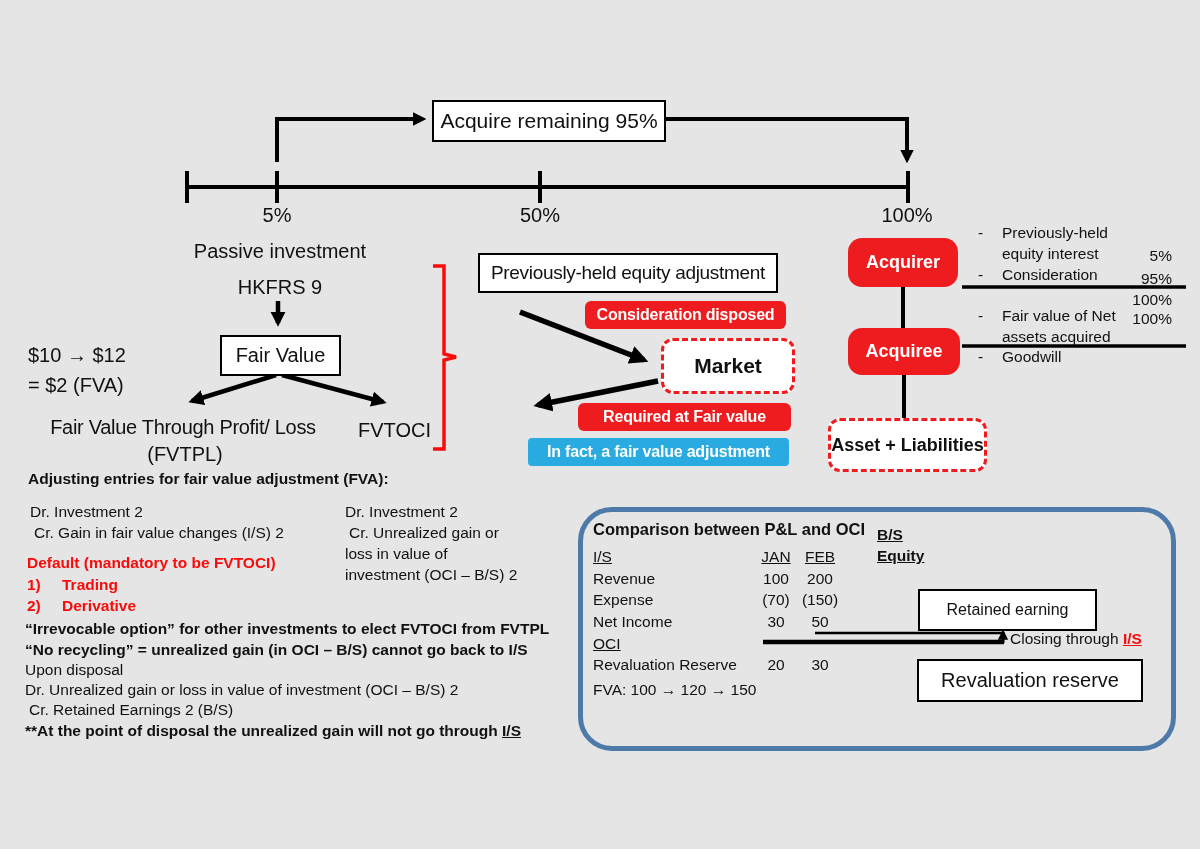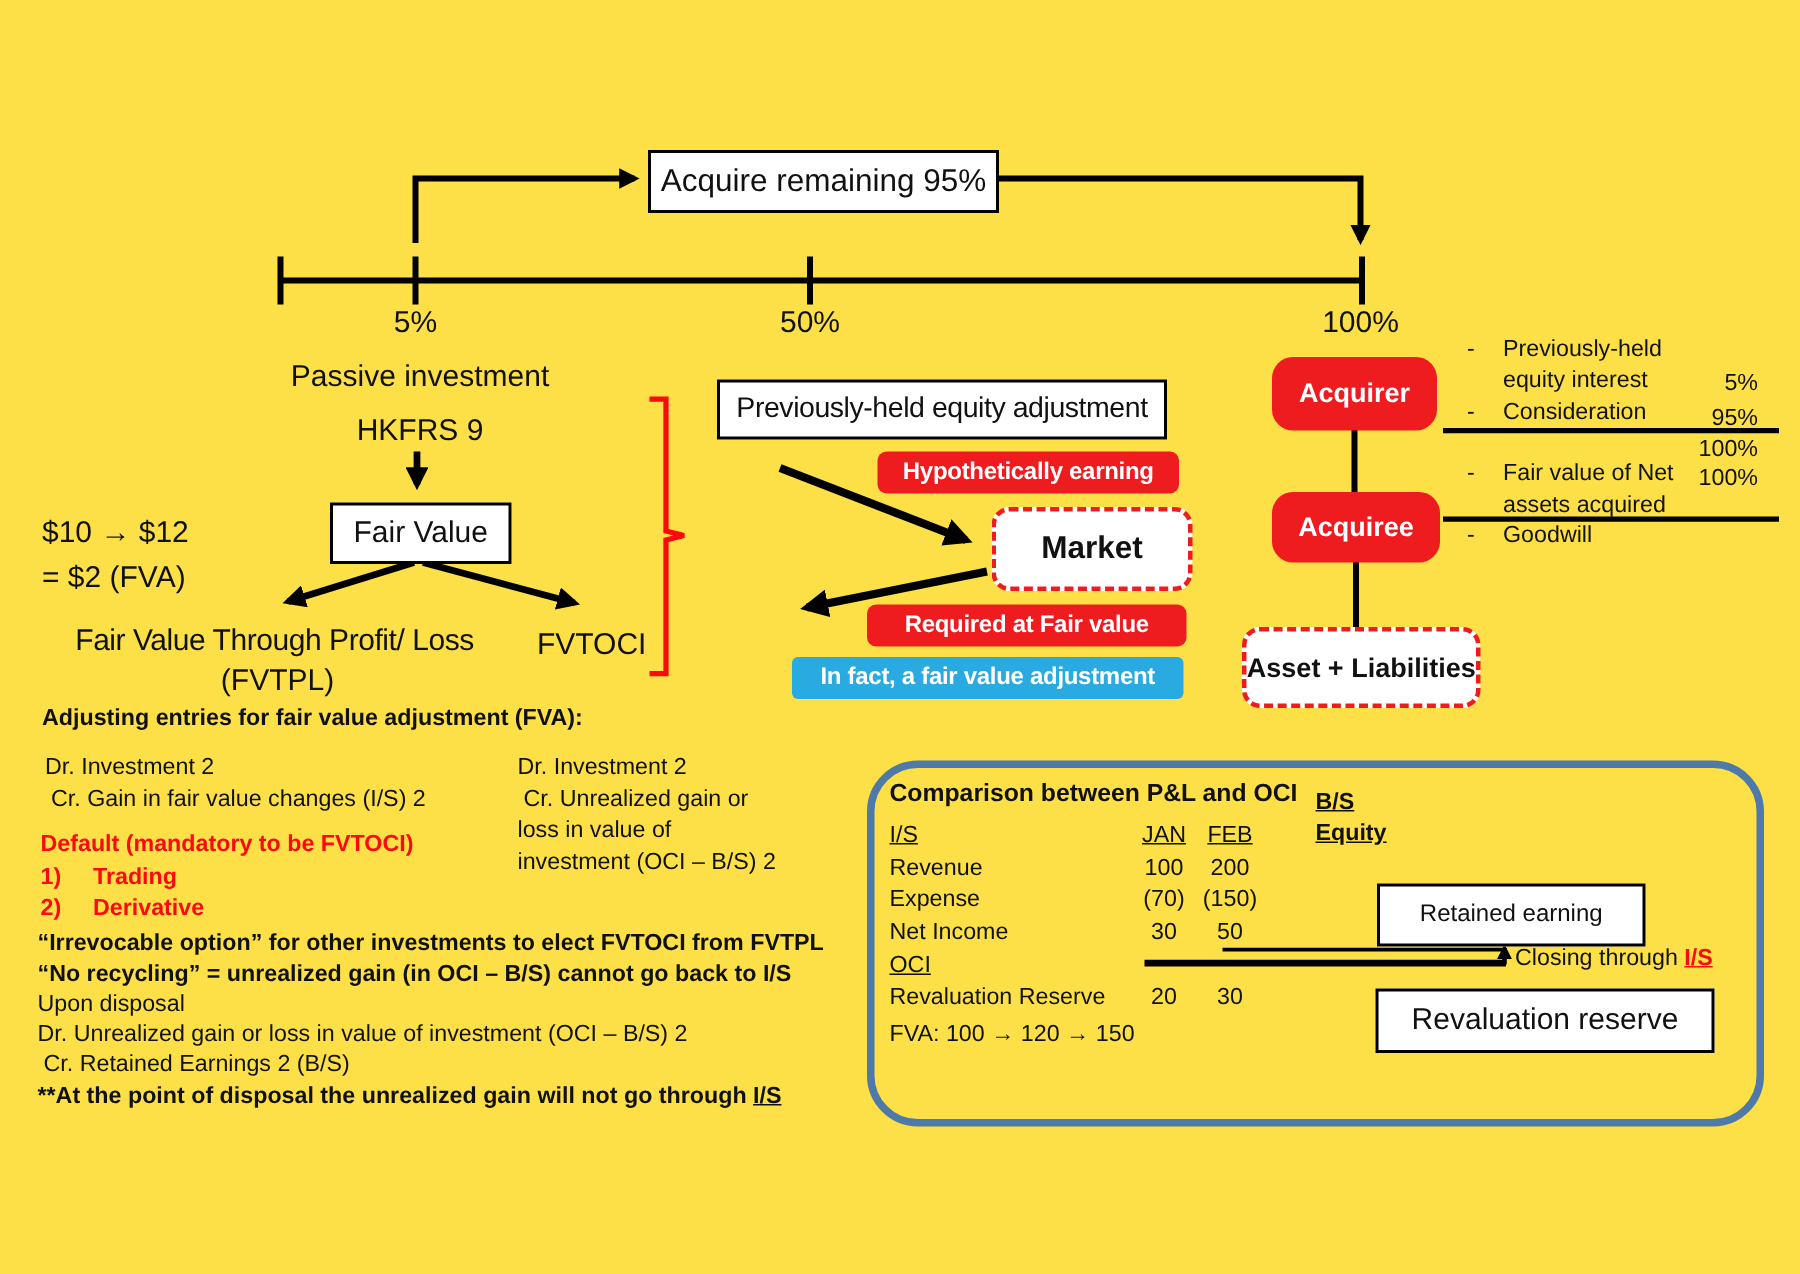--- a/index.html
+++ b/index.html
@@ -1,19 +1,19 @@
 <!DOCTYPE html>
 <html style="--red: #ee1c1e; --textred: #fa0a0a; --cyan: #29abe2; --blueborder: #4d7aa8;"><head>
 <meta charset="utf-8">
 <style>
   :root{
     --red:#ee1c1e; --textred:#fa0a0a; --cyan:#29abe2; --blueborder:#4d7aa8; --ink:#111;
   }
   html,body{margin:0;padding:0;background:#fff;}
-  .stage{position:relative;width:1200px;height:849px;background:#fde047;overflow:hidden;
+  .stage{position:relative;width:1200px;height:849px;background:#e5e5e5;overflow:hidden;
          font-family:"Liberation Sans",sans-serif;color:var(--ink);}
   svg.lines{position:absolute;left:0;top:0;z-index:1;pointer-events:none;}
   .txt{position:absolute;z-index:2;white-space:nowrap;line-height:1.15;}
   .ctr{transform:translateX(-50%);}
   .b{font-weight:bold;}
   .u{text-decoration:underline;}
   .redtx{color:var(--textred);}
   .box{position:absolute;z-index:2;background:#fff;border:2.5px solid #000;
        display:flex;align-items:center;justify-content:center;white-space:nowrap;}
   .pill{position:absolute;z-index:2;background:var(--red);color:#fff;font-weight:bold;
@@ -86,21 +86,21 @@
     <span>Fair Value</span>
   </div>
   <div class="txt ctr" style="left:183px;top:416px;font-size:20px;letter-spacing:-0.3px;">Fair Value Through Profit/ Loss</div>
   <div class="txt ctr" style="left:185px;top:443px;font-size:20px;">(FVTPL)</div>
   <div class="txt" style="left:358px;top:419px;font-size:20px;">FVTOCI</div>
 
   <div class="box" style="left:478px;top:253px;width:296px;height:36px;font-size:19px;letter-spacing:-0.3px;">
     <span>Previously-held equity adjustment</span>
   </div>
   <div class="pill" style="left:585px;top:301px;width:201px;height:28px;">
-    <span>Hypothetically earning</span>
+    <span>Consideration disposed</span>
   </div>
   <div class="dotbox" style="left:661px;top:338px;width:128px;height:50px;font-size:21px;">
     <span>Market</span>
   </div>
   <div class="pill cyanpill" style="left:528px;top:438px;width:261px;height:28px;">
     <span>In fact, a fair value adjustment</span>
   </div>
   <div class="pill" style="left:578px;top:403px;width:213px;height:28px;">
     <span>Required at Fair value</span>
   </div>

